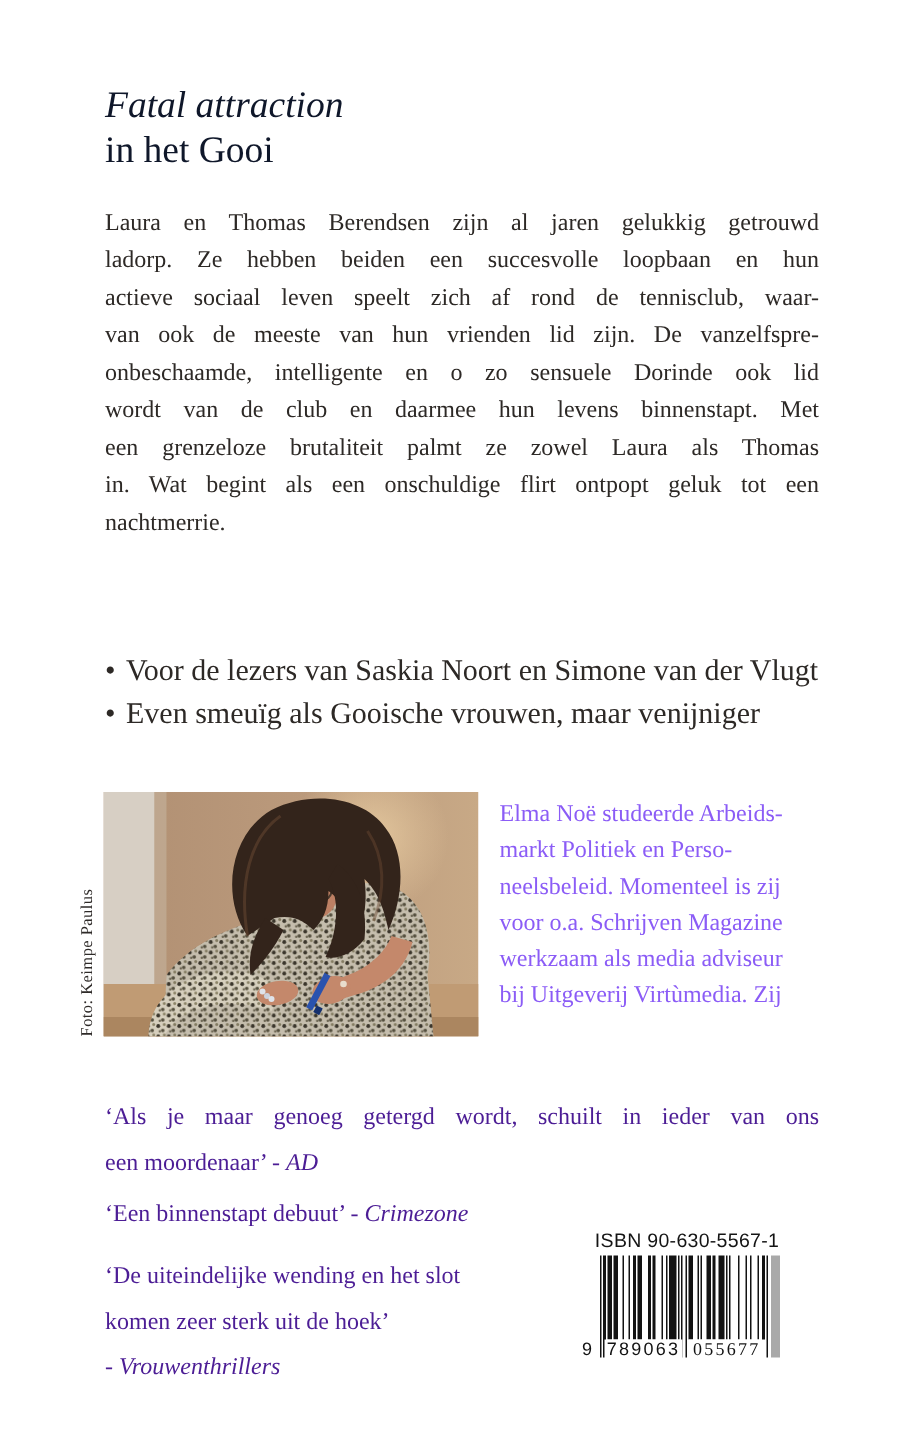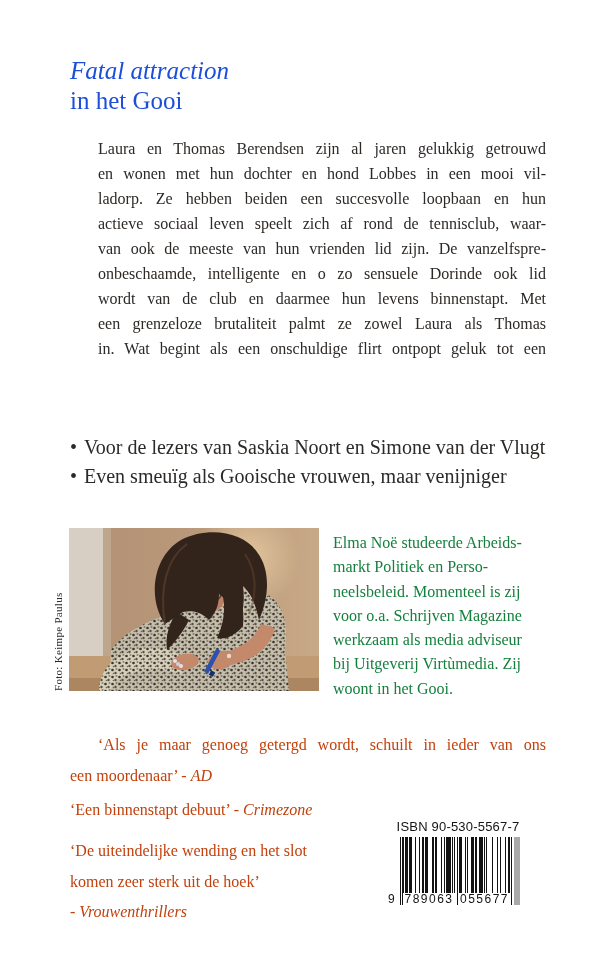--- a/index.html
+++ b/index.html
@@ -5,93 +5,93 @@
   html, body { margin: 0; padding: 0; }
   body {
     width: 613px; height: 960px;
     background: #ffffff;
     font-family: "Liberation Serif", serif;
     overflow: hidden;
   }
   .cover { position: absolute; left: 0; top: 0; width: 613px; height: 960px; background: #ffffff; }
 
   
-  .title-block { position: absolute; left: 70px; top: 56px; color: #1d4ed8; font-size: 25px; line-height: 30px; }
+  .title-block { position: absolute; left: 70px; top: 56px; color: #0f172a; font-size: 25px; line-height: 30px; }
   .title-line1 { font-style: italic; }
 
   
   .synopsis { position: absolute; left: 70px; top: 136px; width: 476px; color: #2d2926; font-size: 16px; line-height: 25px; }
-  .jline { text-align: justify; text-align-last: justify; margin-left: 28px; }
+  .jline { text-align: justify; text-align-last: justify; }
 
   
   .bullets { position: absolute; left: 70px; top: 433px; color: #2d2926; font-size: 20px; line-height: 28.5px; }
   .bullet-row { white-space: nowrap; }
   .bullet-marker { display: inline-block; width: 14px; }
 
   
   .photo-frame { position: absolute; left: 69px; top: 528px; width: 250px; height: 163px; }
   .photo-frame svg { display: block; }
   .photo-caption {
     position: absolute; left: 52px; top: 691px;
     transform: rotate(-90deg); transform-origin: 0 0;
     font-size: 11px; color: #2e2a28; white-space: nowrap; letter-spacing: 0.3px;
   }
 
   
-  .bio { position: absolute; left: 333px; top: 531px; width: 235px; color: #15803d; font-size: 16px; line-height: 24.3px; }
-
-  
-  .quote { position: absolute; left: 70px; width: 476px; color: #c2410c; font-size: 16px; line-height: 30.5px; }
+  .bio { position: absolute; left: 333px; top: 531px; width: 235px; color: #8b5cf6; font-size: 16px; line-height: 24.3px; }
+
+  
+  .quote { position: absolute; left: 70px; width: 476px; color: #4c1d95; font-size: 16px; line-height: 30.5px; }
   .q1 { top: 730px; }
   .q2 { top: 795px; }
   .q3 { top: 836px; }
   .quote-source { font-style: italic; }
 
   
   .isbn-label {
     position: absolute; left: 396px; top: 819px; width: 124px;
     text-align: center; font-family: "Liberation Sans", sans-serif;
     font-size: 13px; color: #141414; letter-spacing: 0.2px;
   }
   .barcode { position: absolute; left: 400px; top: 837px; width: 112px; height: 69px; }
   .bar { position: absolute; top: 0; height: 56px; background: #131313; }
   .bar.tall { height: 68px; }
   .digit-plate {
     position: absolute; bottom: 0; height: 13px; background: #ffffff;
     font-family: "Liberation Sans", sans-serif; font-size: 12px; line-height: 13px;
     color: #131313; text-align: center; letter-spacing: 1.5px; z-index: 2;
   }
   .plate-left { left: 3px; width: 52px; margin-top: 12px; }
-  .plate-right { left: 59px; width: 51px; }
+  .plate-right { left: 59px; width: 51px; font-family: Liberation Serif, serif; }
   .lead-digit {
     position: absolute; left: -12px; bottom: 0; height: 13px;
     font-family: "Liberation Sans", sans-serif; font-size: 12px; line-height: 13px; color: #131313;
   }
   .quiet-gray-bar { position: absolute; left: 114px; top: 0; width: 6px; height: 68px; background: #a9a9a9; }
 </style>
 </head>
 <body>
 
 <div class="cover">
 
   <div class="title-block">
     <div class="title-line1">Fatal attraction</div>
     <div class="title-line2">in het Gooi</div>
   </div>
 
   <div class="synopsis">
     <div class="jline">Laura en Thomas Berendsen zijn al jaren gelukkig getrouwd</div>
-    <div class="jline">en wonen met hun dochter en hond Lobbes in een mooi vil-</div>
     <div class="jline">ladorp. Ze hebben beiden een succesvolle loopbaan en hun</div>
     <div class="jline">actieve sociaal leven speelt zich af rond de tennisclub, waar-</div>
     <div class="jline">van ook de meeste van hun vrienden lid zijn. De vanzelfspre-</div>
     <div class="jline">onbeschaamde, intelligente en o zo sensuele Dorinde ook lid</div>
     <div class="jline">wordt van de club en daarmee hun levens binnenstapt. Met</div>
     <div class="jline">een grenzeloze brutaliteit palmt ze zowel Laura als Thomas</div>
     <div class="jline">in. Wat begint als een onschuldige flirt ontpopt geluk tot een</div>
+    <div>nachtmerrie.</div>
   </div>
 
   <div class="bullets">
     <div class="bullet-row">
       <span class="bullet-marker">•</span><span>Voor de lezers van Saskia Noort en Simone van der Vlugt</span>
     </div>
     <div class="bullet-row">
       <span class="bullet-marker">•</span><span>Even smeuïg als Gooische vrouwen, maar venijniger</span>
     </div>
   </div>
@@ -169,39 +169,38 @@
     </svg>
   </div>
 
   <div class="bio">
     <div>Elma Noë studeerde Arbeids-</div>
     <div>markt Politiek en Perso-</div>
     <div>neelsbeleid. Momenteel is zij</div>
     <div>voor o.a. Schrijven Magazine</div>
     <div>werkzaam als media adviseur</div>
     <div>bij Uitgeverij Virtùmedia. Zij</div>
-    <div>woont in het Gooi.</div>
   </div>
 
   <div class="quote q1">
     <div class="jline">‘Als je maar genoeg getergd wordt, schuilt in ieder van ons</div>
     <div><span>een moordenaar’ - </span><span class="quote-source">AD</span></div>
   </div>
 
   <div class="quote q2">
     <div><span>‘Een binnenstapt debuut’ - </span><span class="quote-source">Crimezone</span></div>
   </div>
 
   <div class="quote q3">
     <div>‘De uiteindelijke wending en het slot</div>
     <div>komen zeer sterk uit de hoek’</div>
     <div class="quote-source">- Vrouwenthrillers</div>
   </div>
 
-  <div class="isbn-label">ISBN 90-530-5567-7</div>
+  <div class="isbn-label">ISBN 90-630-5567-1</div>
 
   <div class="barcode">
     <div>
         <div class="bar tall" style="left: 0px; width: 1.17895px;"></div>
         <div class="bar tall" style="left: 2.35789px; width: 1.17895px;"></div>
         <div class="bar" style="left: 4.71579px; width: 3.53684px;"></div>
         <div class="bar" style="left: 9.43158px; width: 2.35789px;"></div>
         <div class="bar" style="left: 15.3263px; width: 1.17895px;"></div>
         <div class="bar" style="left: 18.8632px; width: 1.17895px;"></div>
         <div class="bar" style="left: 22.4px; width: 1.17895px;"></div>

